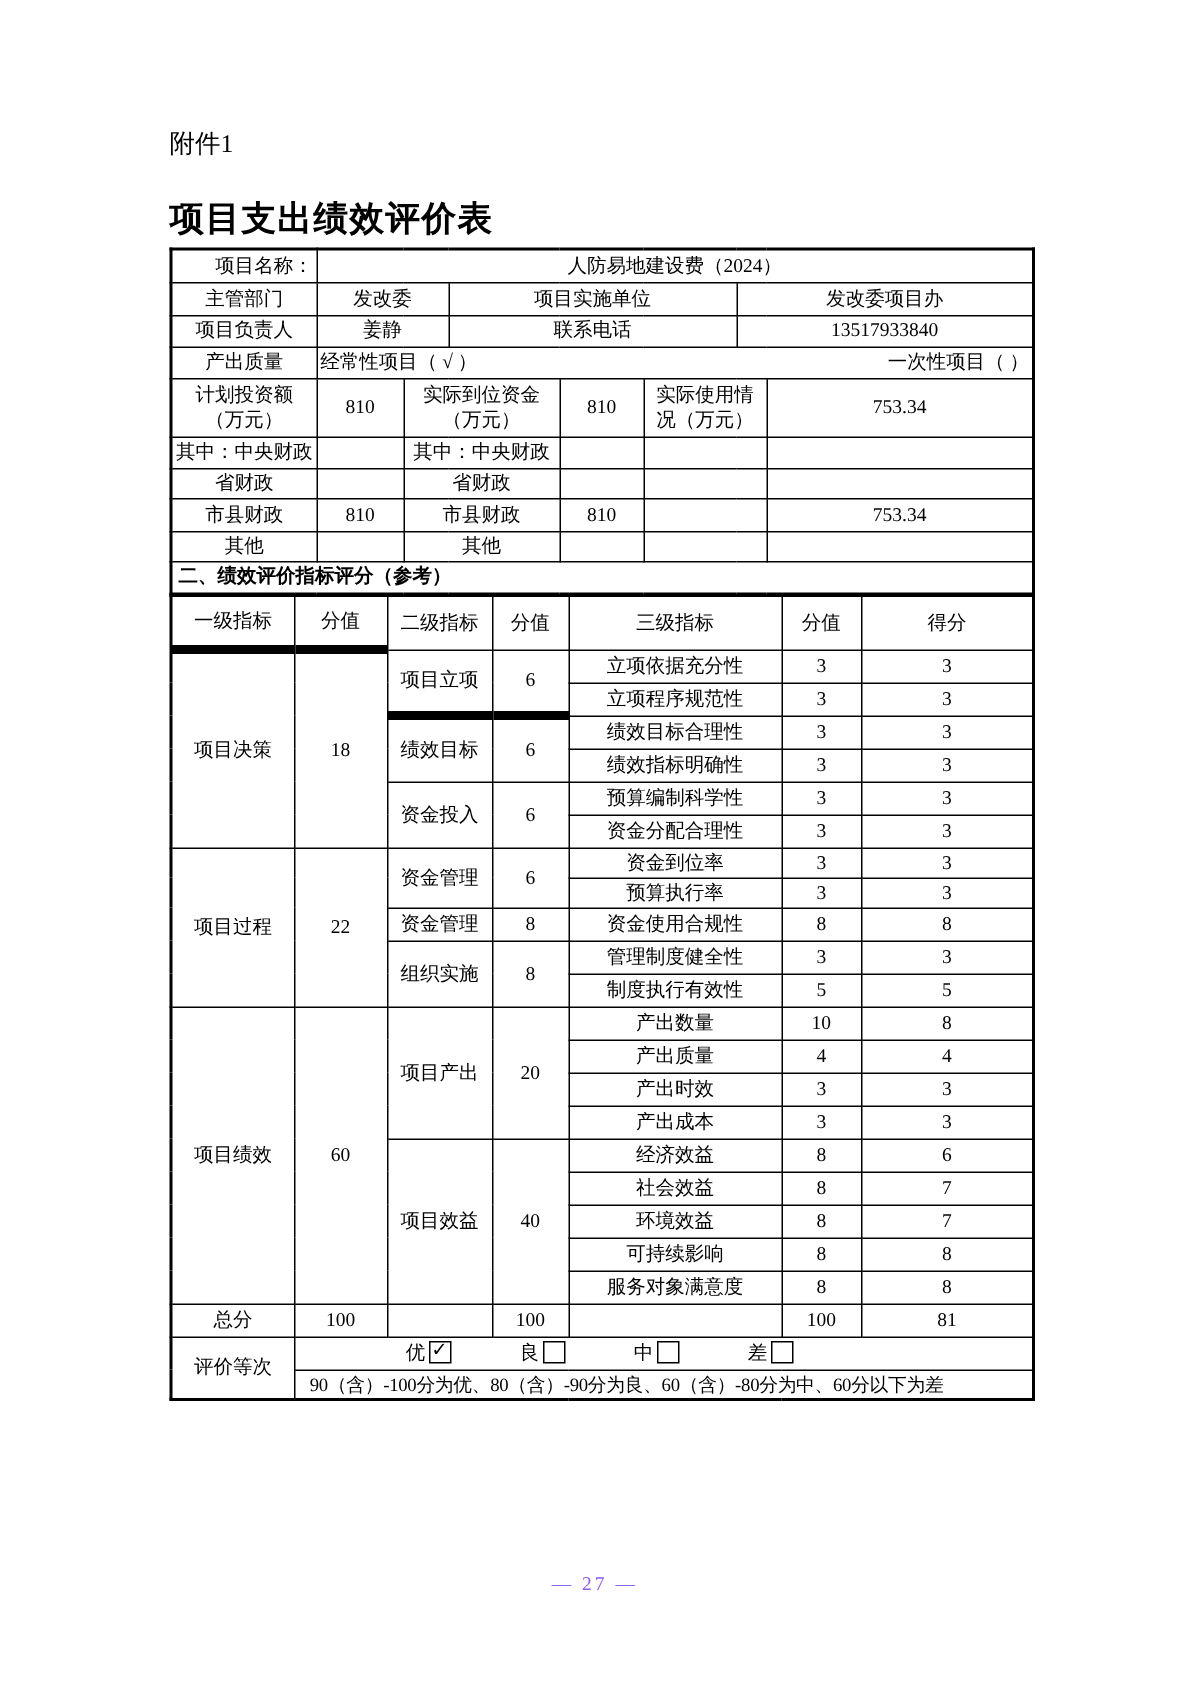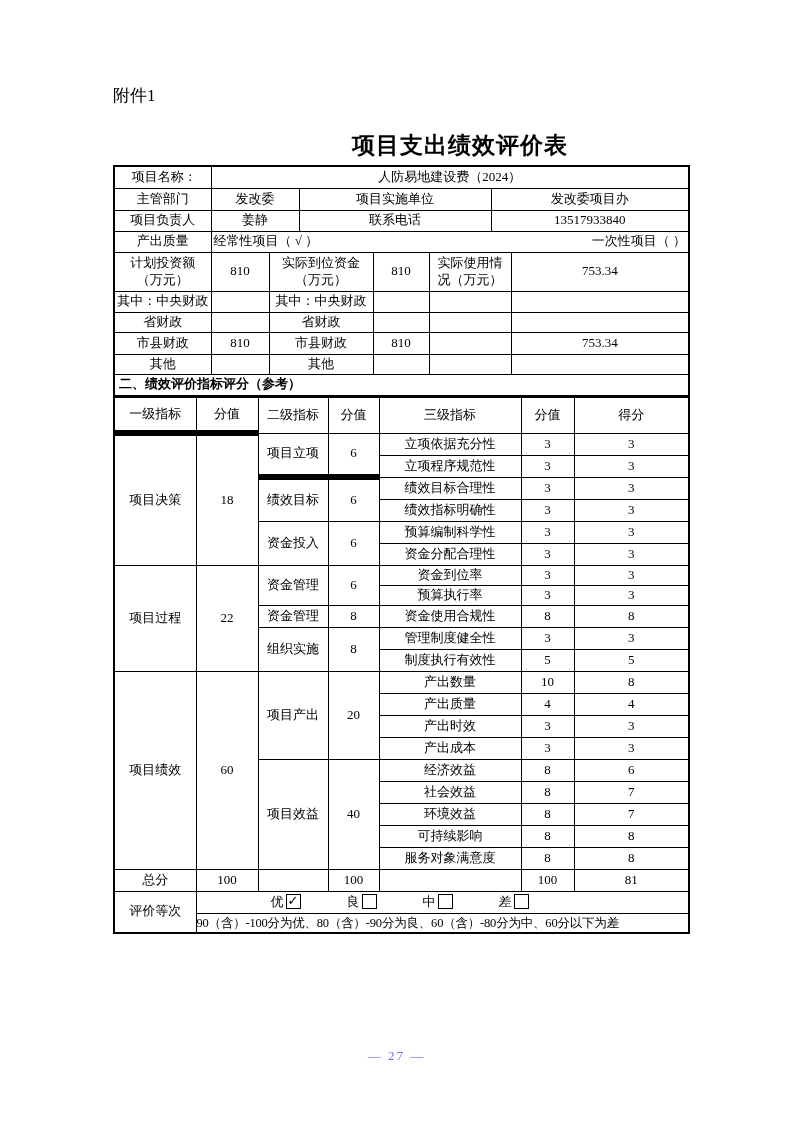--- a/index.html
+++ b/index.html
@@ -12,21 +12,21 @@
     overflow: hidden;
   }
   .content { position: absolute; left: 113px; top: 0; width: 455px; }
   .attachment {
     margin-top: 86px;
     font-size: 17px;
     line-height: 20px;
   }
   .doc-title {
     margin-top: 26px;
-    text-align: right;
+    text-align: left;
     font-size: 23px;
     font-weight: bold;
     line-height: 28px;
     letter-spacing: 1px;
   }
   table {
     border-collapse: collapse;
     table-layout: fixed;
     width: 575px;
     margin-top: 5px;
@@ -37,21 +37,21 @@
     border: 1px solid #000;
     font-size: 13px;
     font-weight: normal;
     text-align: center;
     vertical-align: middle;
     padding: 1px 2px;
     overflow: hidden;
     line-height: 1.3;
     word-break: break-all;
   }
-  td.left { text-align: center; padding-left: 5px; }
+  td.left { text-align: right; padding-left: 5px; }
   tr.h22 { height: 22px; }
   tr.h21 { height: 21px; }
   tr.h20 { height: 20px; }
   tr.h39 { height: 39px; }
   tr.h36 { height: 36px; }
   td.section-title { text-align: left; font-weight: bold; padding-left: 4px; }
   .thick-b { border-bottom: 6px solid #000; text-align: center; }
   .type-flex { display: flex; justify-content: space-between; gap: 88px; }
   .opt-flex {
     display: flex; align-items: center;
@@ -61,21 +61,21 @@
   .cbox {
     display: inline-block;
     width: 13px; height: 13px;
     border: 1.5px solid #000;
     line-height: 12px;
     font-size: 13px;
     font-weight: bold;
     text-align: center;
     font-family: "DejaVu Sans", sans-serif;
   }
-  .note { text-align: left; padding-left: 0; font-size: 12.5px; letter-spacing: -0.2px; }
+  .note { text-align: left; padding-left: 10px; font-size: 12.5px; letter-spacing: -0.2px; }
   .pageno {
     position: absolute;
     left: 0; right: 0;
     bottom: 58px;
     text-align: center;
     font-size: 13px;
     color: #8b5cf6;
     letter-spacing: 2px;
   }
 </style>

